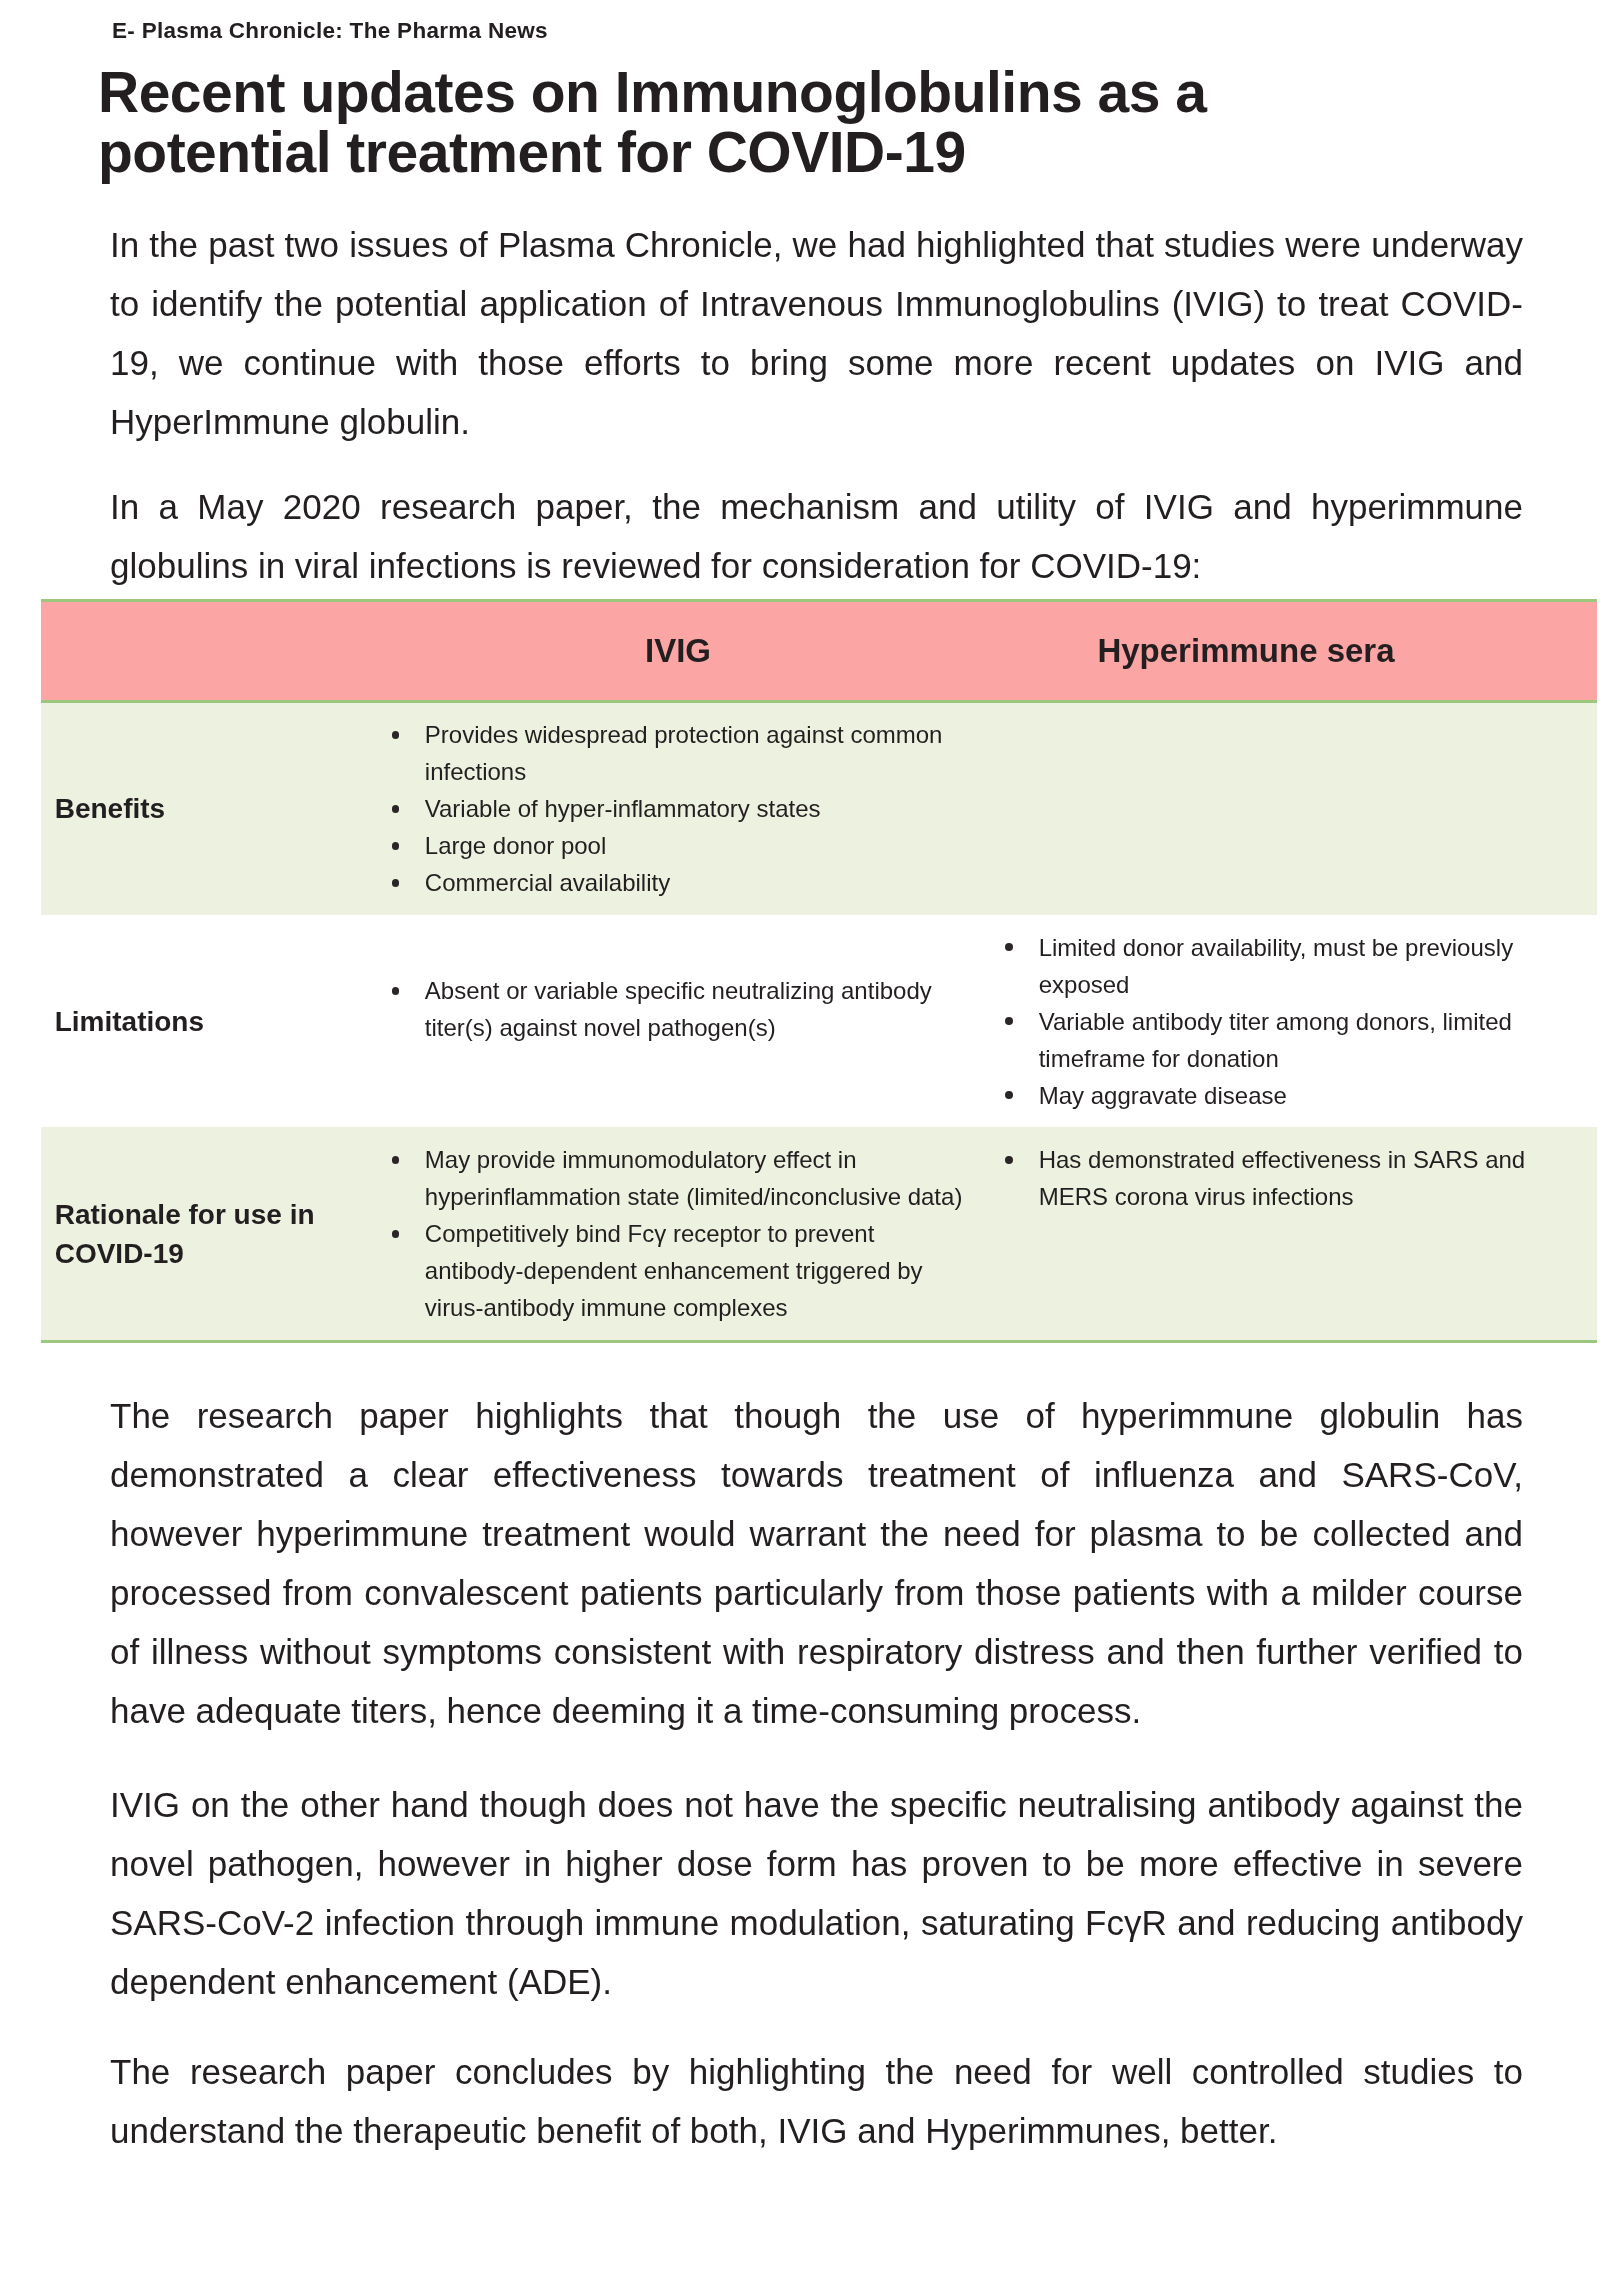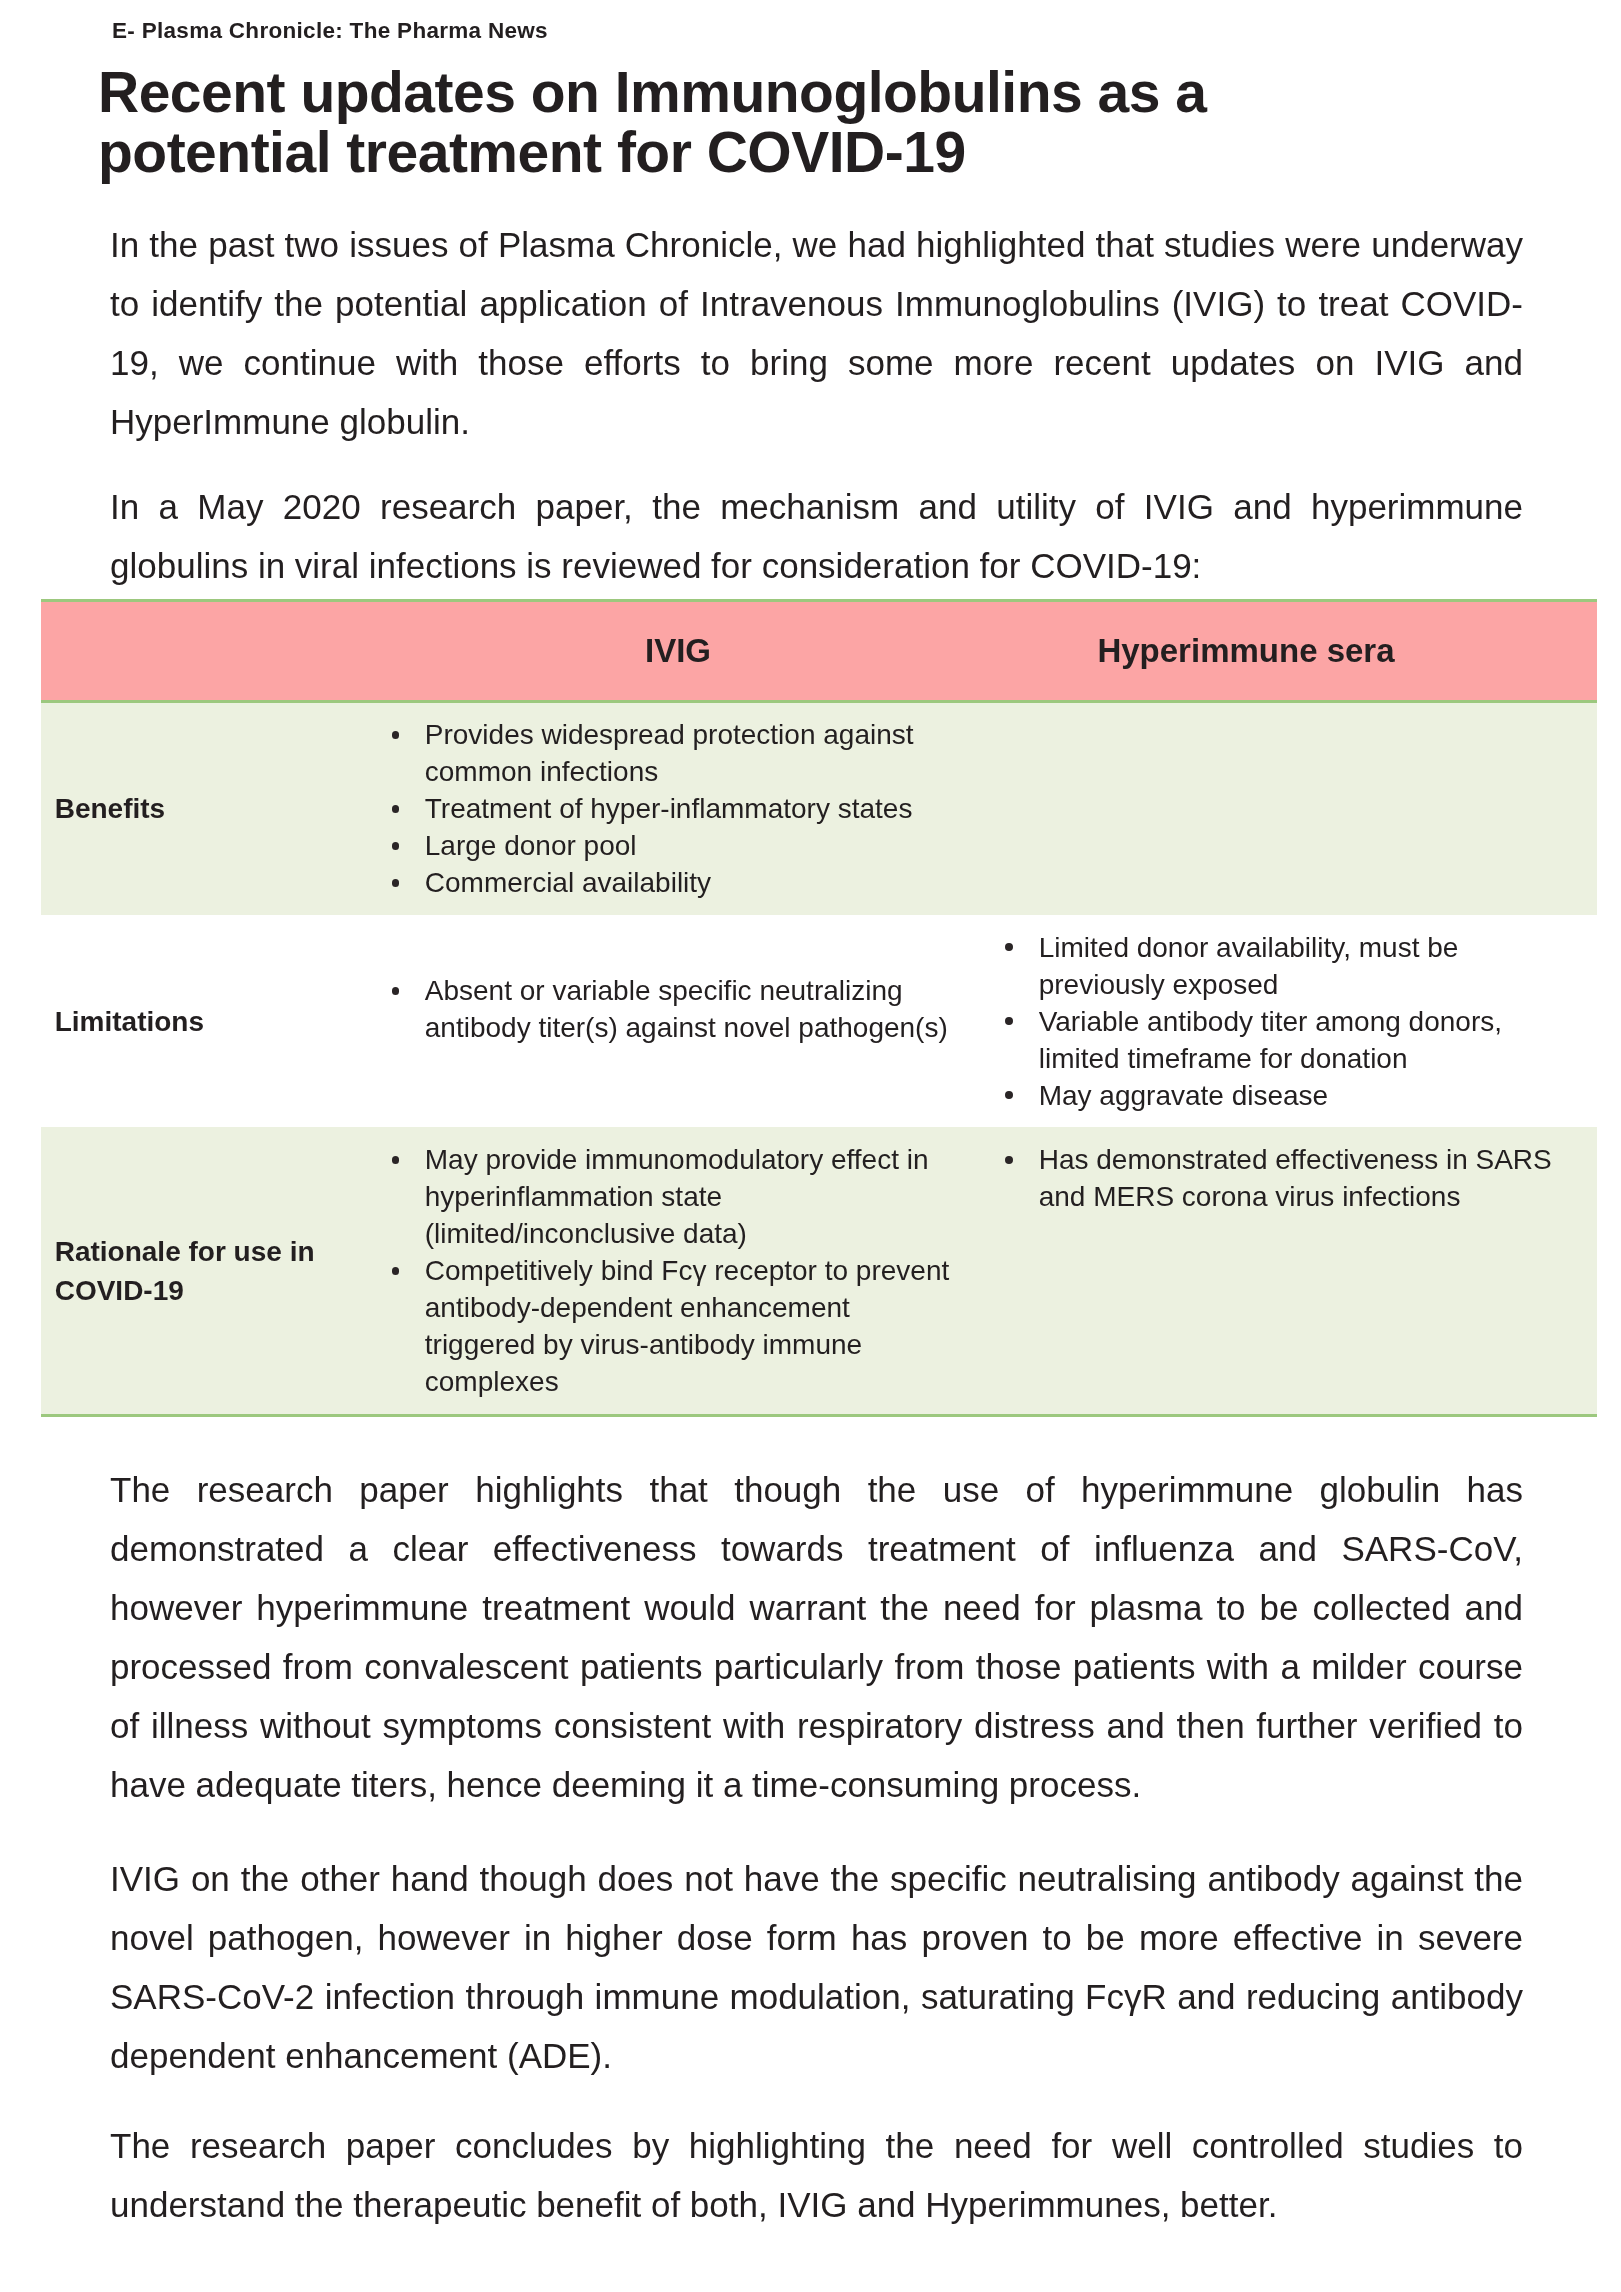--- a/index.html
+++ b/index.html
@@ -71,21 +71,21 @@
   .bullet-cell { padding: 13.7px 0 13.7px 0; }
   .bullet-cell ul {
     list-style: none;
     margin: 0; padding: 0;
   }
   .cell-ivig ul  { padding-left: 9.8px;  padding-right: 15.7px; }
   .cell-hyper ul { padding-left: 15.7px;  padding-right: 29px; }
   .bullet-cell li {
     position: relative;
     padding-left: 41px;
-    font-size: 28px;
+    font-size: 24px;
     line-height: 37px;
   }
   .bullet-cell li::before {
     content: "";
     position: absolute;
     left: 7.8px; top: 14.7px;
     width: 7.8px; height: 7.8px;
     border-radius: 50%;
     background: #2a2526;
   }
@@ -109,21 +109,21 @@
     <div class="head-cell hyper">Hyperimmune sera</div>
   </div>
 
   <div class="t-row shaded" id="row-benefits">
     <div class="label-cell">
       <span class="label-text">Benefits</span>
     </div>
     <div class="bullet-cell cell-ivig">
       <ul>
           <li>Provides widespread protection against common infections</li>
-          <li>Treatment of hyper-inflammatory states</li>
+          <li>Variable of hyper-inflammatory states</li>
           <li>Large donor pool</li>
           <li>Commercial availability</li>
         </ul>
     </div>
   </div>
 
   <div class="t-row" id="row-limitations">
     <div class="label-cell">
       <span class="label-text">Limitations</span>
     </div>

